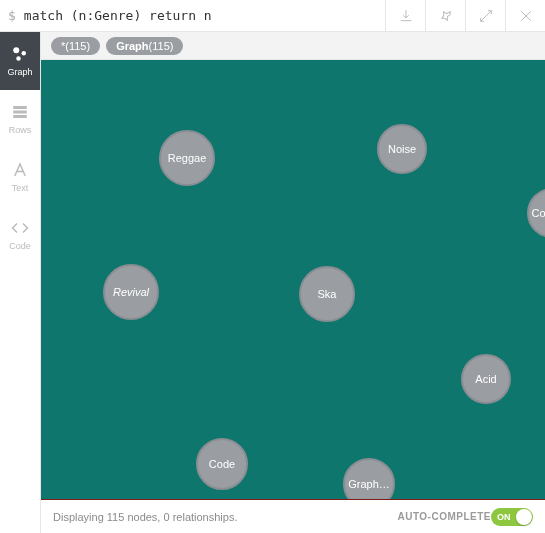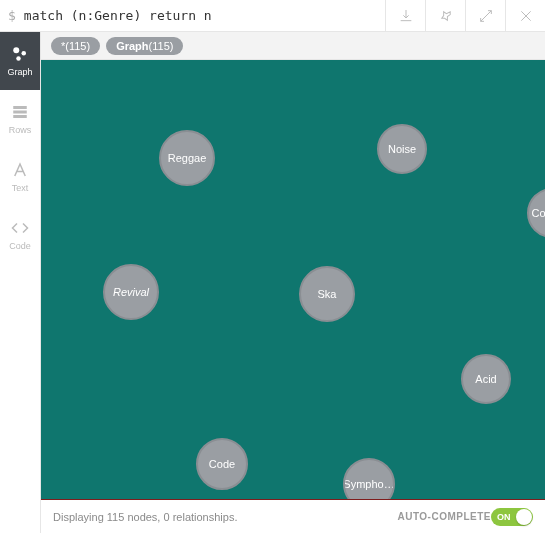--- a/index.html
+++ b/index.html
@@ -131,21 +131,21 @@
         <div class="node" style="width: 50px; height: 50px; left: 420px; top: 294px;">
           <span>Acid</span>
         </div>
         <div class="node" style="width: 56px; height: 56px; left: 258px; top: 206px;">
           <span>Ska</span>
         </div>
         <div class="node" style="width: 52px; height: 52px; left: 155px; top: 378px;">
           <span>Code</span>
         </div>
         <div class="node" style="width: 52px; height: 52px; left: 302px; top: 398px;">
-          <span>Sympho…</span>
+          <span>Graph…</span>
         </div>
       </div>
 
     <div class="footer">
       <span class="status">Displaying 115 nodes, 0 relationships.</span>
       <span class="ac-label">AUTO-COMPLETE</span>
       <div class="toggle">
         <span class="on-text">ON</span>
         <span class="knob"></span>
       </div>

